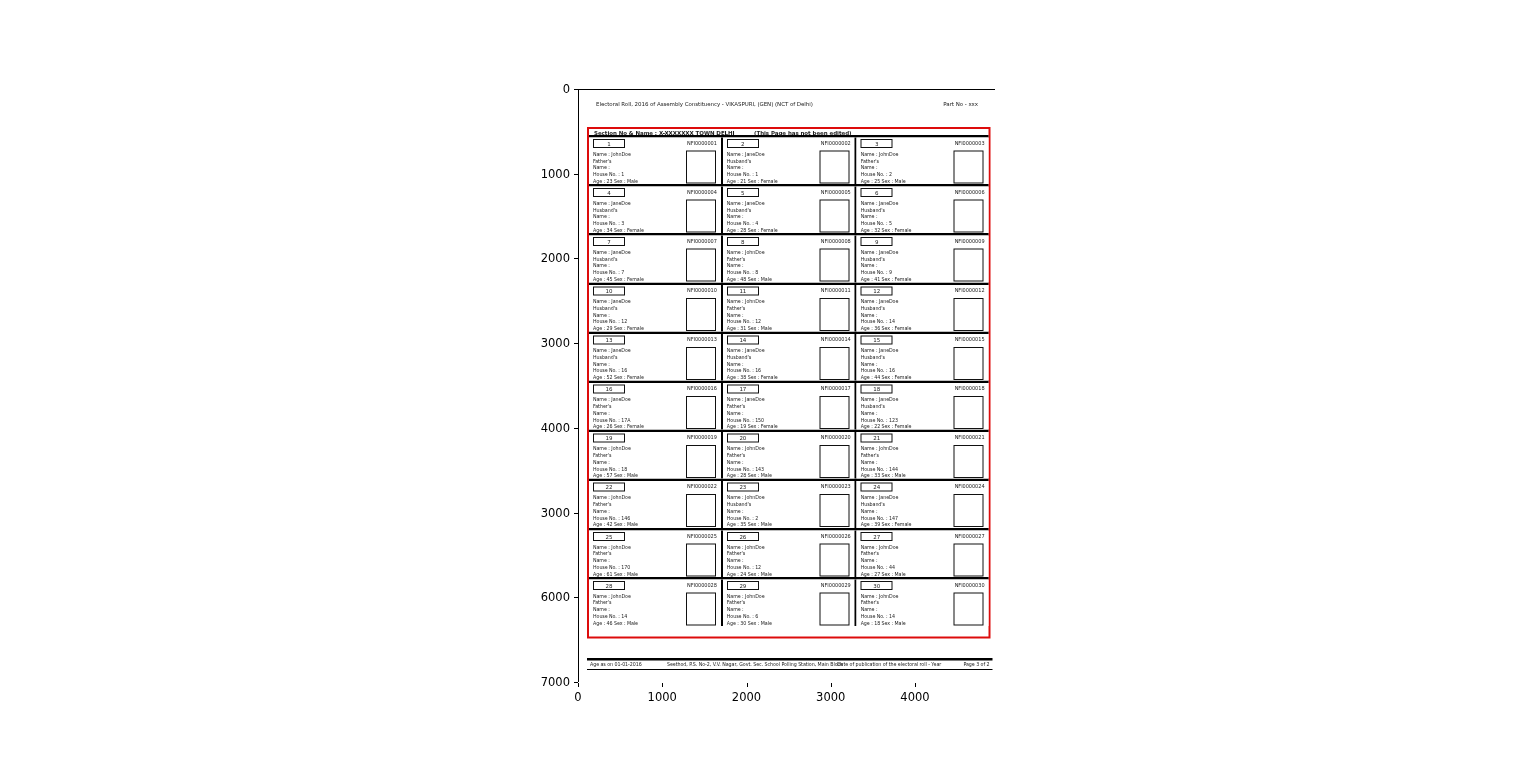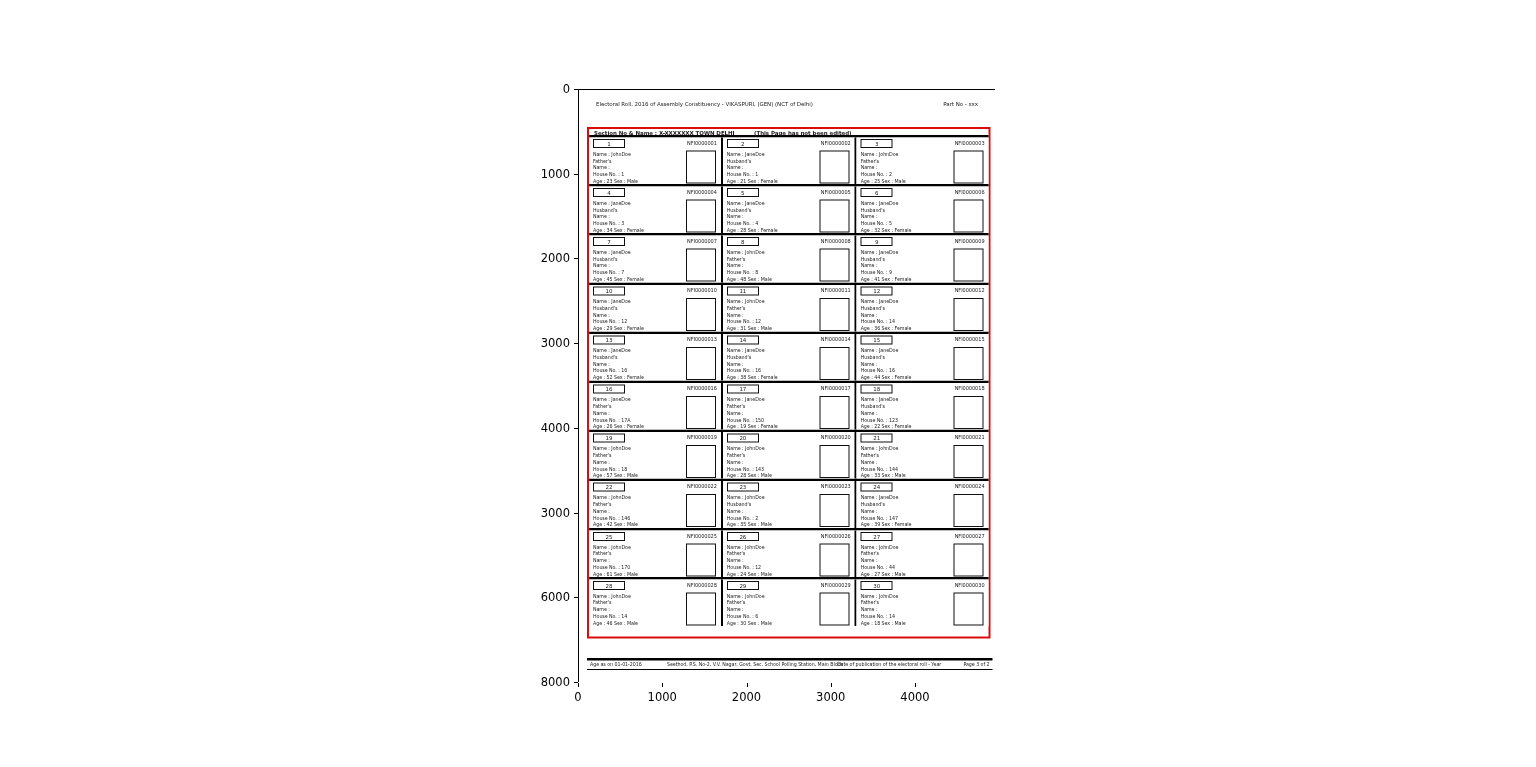--- a/index.html
+++ b/index.html
@@ -66,21 +66,21 @@
       <div class="tick-label" style="right: 966px; top: 251.429px;">2000</div>
       <div class="ytick-mark" style="left: 574px; top: 343.143px;"></div>
       <div class="tick-label" style="right: 966px; top: 336.143px;">3000</div>
       <div class="ytick-mark" style="left: 574px; top: 427.857px;"></div>
       <div class="tick-label" style="right: 966px; top: 420.857px;">4000</div>
       <div class="ytick-mark" style="left: 574px; top: 512.571px;"></div>
       <div class="tick-label" style="right: 966px; top: 505.571px;">3000</div>
       <div class="ytick-mark" style="left: 574px; top: 597.286px;"></div>
       <div class="tick-label" style="right: 966px; top: 590.286px; text-align: center;">6000</div>
       <div class="ytick-mark" style="left: 574px; top: 682px;"></div>
-      <div class="tick-label" style="right: 966px; top: 675px;">8000</div>
+      <div class="tick-label" style="right: 966px; top: 675px;">7000</div>
       <div class="xtick-mark" style="left: 578px; top: 683px;"></div>
       <div class="tick-label" style="left: 578px; top: 690px; transform: translateX(-50%);">0</div>
       <div class="xtick-mark" style="left: 662.25px; top: 683px;"></div>
       <div class="tick-label" style="left: 662.25px; top: 690px; transform: translateX(-50%);">1000</div>
       <div class="xtick-mark" style="left: 746.5px; top: 683px;"></div>
       <div class="tick-label" style="left: 746.5px; top: 690px; transform: translateX(-50%);">2000</div>
       <div class="xtick-mark" style="left: 830.75px; top: 683px;"></div>
       <div class="tick-label" style="left: 830.75px; top: 690px; transform: translateX(-50%);">3000</div>
       <div class="xtick-mark" style="left: 915px; top: 683px;"></div>
       <div class="tick-label" style="left: 915px; top: 690px; transform: translateX(-50%);">4000</div>

